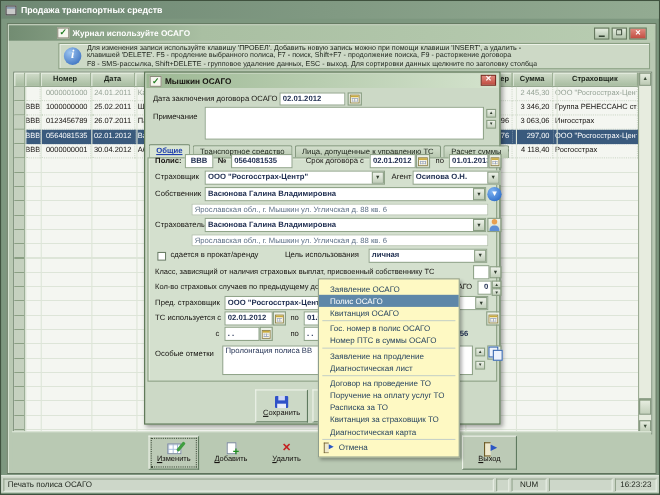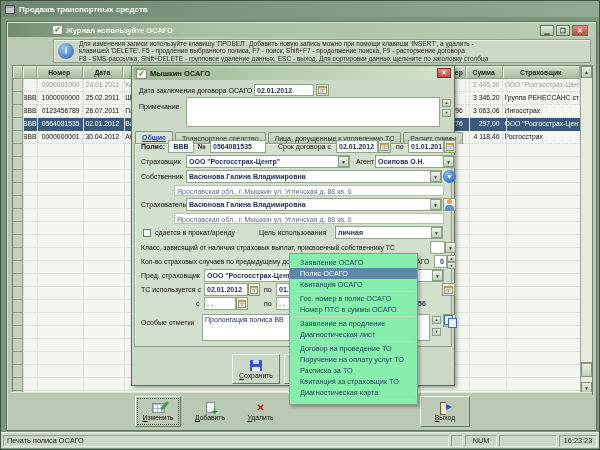--- a/index.html
+++ b/index.html
@@ -137,21 +137,21 @@
   .tab.active{background:#d9e5d3;font-weight:bold;color:#1f3fae;text-decoration:underline;padding-bottom:3px}
   .panel{position:absolute;left:2px;top:77px;right:2px;height:204px;background:#d4e0ce;
     border:1px solid #8ba084;box-shadow:inset 1px 1px 0 #e9f0e4}
   .dlg-btn{position:absolute;display:flex;flex-direction:column;align-items:center;justify-content:center;
     gap:1px;font-size:6.8px;color:#15120f;background:#ccd9c6;border:1px solid;
     border-color:#eef3ea #5f7a5f #5f7a5f #eef3ea}
   .dlg-btn .fbtn-label::first-letter{text-decoration:underline}
   .note-area{position:absolute;background:#fff;border:1px solid #91a58a;font-size:7px;color:#1c2b4e;padding:1px 2px}
 
   
-  .menu{left:288px;top:252px;width:129px;background:#86efac;border:1px solid #8e9e8e;
+  .menu{left:288px;top:252px;width:129px;background:#fef9c3;border:1px solid #8e9e8e;
     box-shadow:2px 2px 3px rgba(0,0,0,.3);z-index:60;padding:3px 0;font-size:7.3px;color:#26435f}
   .mi{height:11px;line-height:11px;padding-left:10px;white-space:nowrap;overflow:hidden}
   .mi.sel{background:#5e87a8;color:#fff}
   .mi.cancel{display:flex;align-items:center;gap:3px;padding-left:2px}
   .mi.cancel .ic-door{transform:scale(.75)}
   .msep{height:1px;background:#c8d2c6;margin:1px 3px}
 
   
   .statusbar{left:0;right:0;bottom:1px;height:16px;background:#cdd7c9;border-top:1px solid #e9efe5;
     font-size:7.3px;color:#20261e}
@@ -418,20 +418,24 @@
     <div class="msep"></div>
     <div class="mi">Заявление на продление</div>
     <div class="mi">Диагностическая лист</div>
     <div class="msep"></div>
     <div class="mi">Договор на проведение ТО</div>
     <div class="mi">Поручение на оплату услуг ТО</div>
     <div class="mi">Расписка за ТО</div>
     <div class="mi">Квитанция за страховщик ТО</div>
     <div class="mi">Диагностическая карта</div>
     <div class="msep"></div>
+    <div class="mi cancel">
+      <span class="ic-door"></span>
+      <span>Отмена</span>
+    </div>
   </div>
 
   <div class="abs statusbar">
     <span class="sp" style="left:2px;width:446px">Печать полиса ОСАГО</span>
     <span class="sp" style="left:450px;width:12px"></span>
     <span class="sp ctr" style="left:464px;width:32px">NUM</span>
     <span class="sp" style="left:498px;width:58px"></span>
     <span class="sp ctr" style="left:558px;width:38px">16:23:23</span>
   </div>
 

